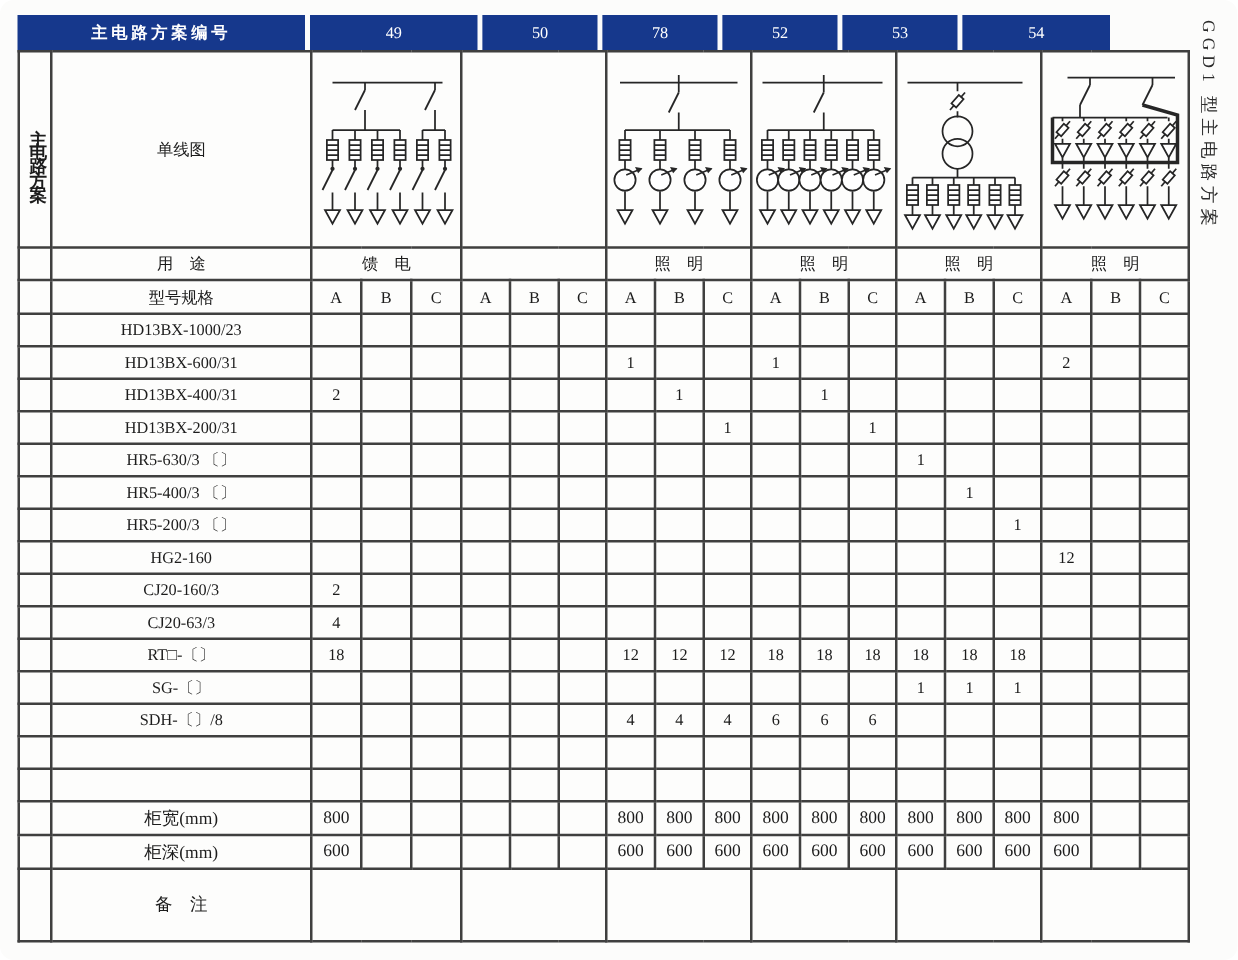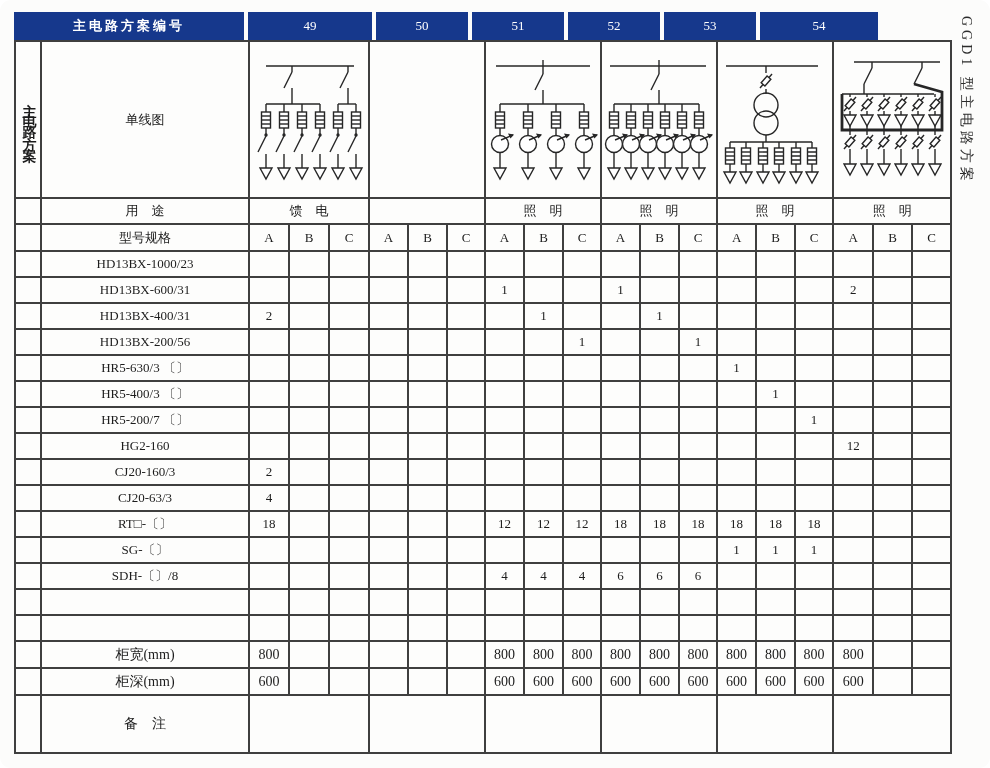--- a/index.html
+++ b/index.html
@@ -3,21 +3,21 @@
 <meta charset="utf-8">
 <style>
   html,body{margin:0;padding:0;background:#ffffff;}
   .page{position:relative;width:990px;height:768px;background:#fcfcfb;overflow:hidden;
         font-family:"Liberation Serif","DejaVu Serif",serif;color:#1c1c1c;border-radius:11px;}
   
   .header-strip{position:absolute;left:14px;top:12px;width:936px;height:28px;display:flex;}
   .hcell{background:var(--accent,#16388c);color:#ffffff;display:flex;align-items:center;justify-content:center;
          font-size:13px;height:28px;box-sizing:border-box;border-right:4px solid #fcfcfb;}
   .hcell.hlabel{width:234px;letter-spacing:3px;font-weight:bold;}
-  .hc49{width:128px}.hc50,.hc51,.hc52,.hc53{width:96px}.hc54{width:118px;border-right:none;}
+  .hc49{width:138px}.hc50,.hc51,.hc52,.hc53{width:96px}.hc54{width:118px;border-right:none;}
   
   table.grid{position:absolute;left:14px;top:40px;width:936px;border-collapse:collapse;table-layout:fixed;}
   table.grid td{border:2px solid #3f3f3f;padding:0;text-align:center;vertical-align:middle;
                 font-size:13px;overflow:hidden;white-space:nowrap;background:#fdfdfc;}
   td.ncol{width:26px;}
   td.lbl{width:208px;font-size:14px;}
   .r-diagram td{height:153px;}
   .r-usage td{height:24px;font-size:14px;}
   .r-spec td{height:25px;margin-top:26px;}
   .r-data td{height:24px;}
@@ -31,21 +31,21 @@
 </style>
 </head>
 <body>
 
 <div class="page">
 
   <div class="header-strip">
     <div class="hcell hlabel">主电路方案编号</div>
     <div class="hcell hc49">49</div>
     <div class="hcell hc50">50</div>
-    <div class="hcell hc51">51</div>
+    <div class="hcell hc51">78</div>
     <div class="hcell hc52">52</div>
     <div class="hcell hc53">53</div>
     <div class="hcell hc54">54</div>
   </div>
 
   <svg width="0" height="0" style="position:absolute">
     <defs>
       <g id="fuse">
           <rect x="-4.5" y="-8" width="9" height="16" fill="#ffffff"></rect>
           <line x1="-4.5" y1="-4" x2="4.5" y2="-4"></line>
@@ -456,21 +456,21 @@
           <td></td>
           <td></td>
           <td></td>
           <td></td>
           <td></td>
           <td></td>
           <td></td>
         </tr>
         <tr class="r-data">
           <td class="ncol"></td>
-          <td class="lbl">HD13BX-200/56</td>
+          <td class="lbl">HD13BX-200/31</td>
           <td></td>
           <td></td>
           <td></td>
           <td></td>
           <td></td>
           <td></td>
           <td></td>
           <td></td>
           <td>1</td>
           <td></td>
@@ -522,21 +522,21 @@
           <td></td>
           <td></td>
           <td>1</td>
           <td></td>
           <td></td>
           <td></td>
           <td></td>
         </tr>
         <tr class="r-data">
           <td class="ncol"></td>
-          <td class="lbl">HR5-200/7 〔〕</td>
+          <td class="lbl">HR5-200/3 〔〕</td>
           <td></td>
           <td></td>
           <td></td>
           <td></td>
           <td></td>
           <td></td>
           <td></td>
           <td></td>
           <td></td>
           <td></td>

